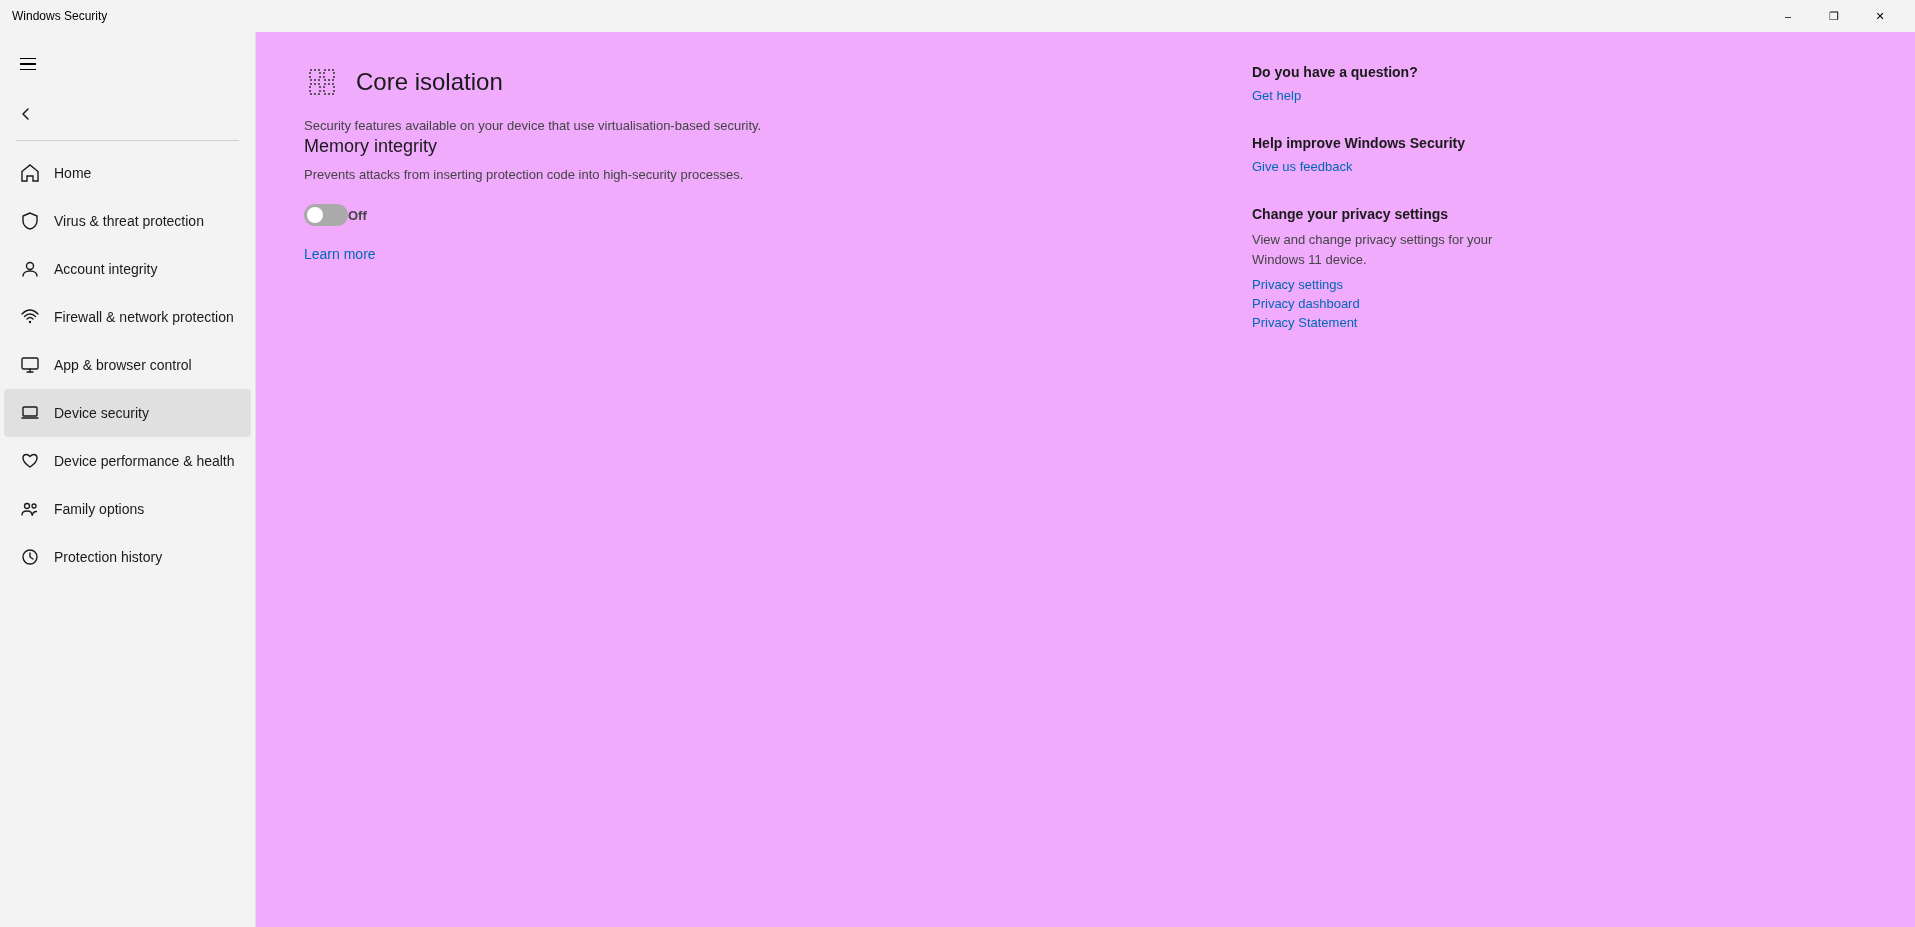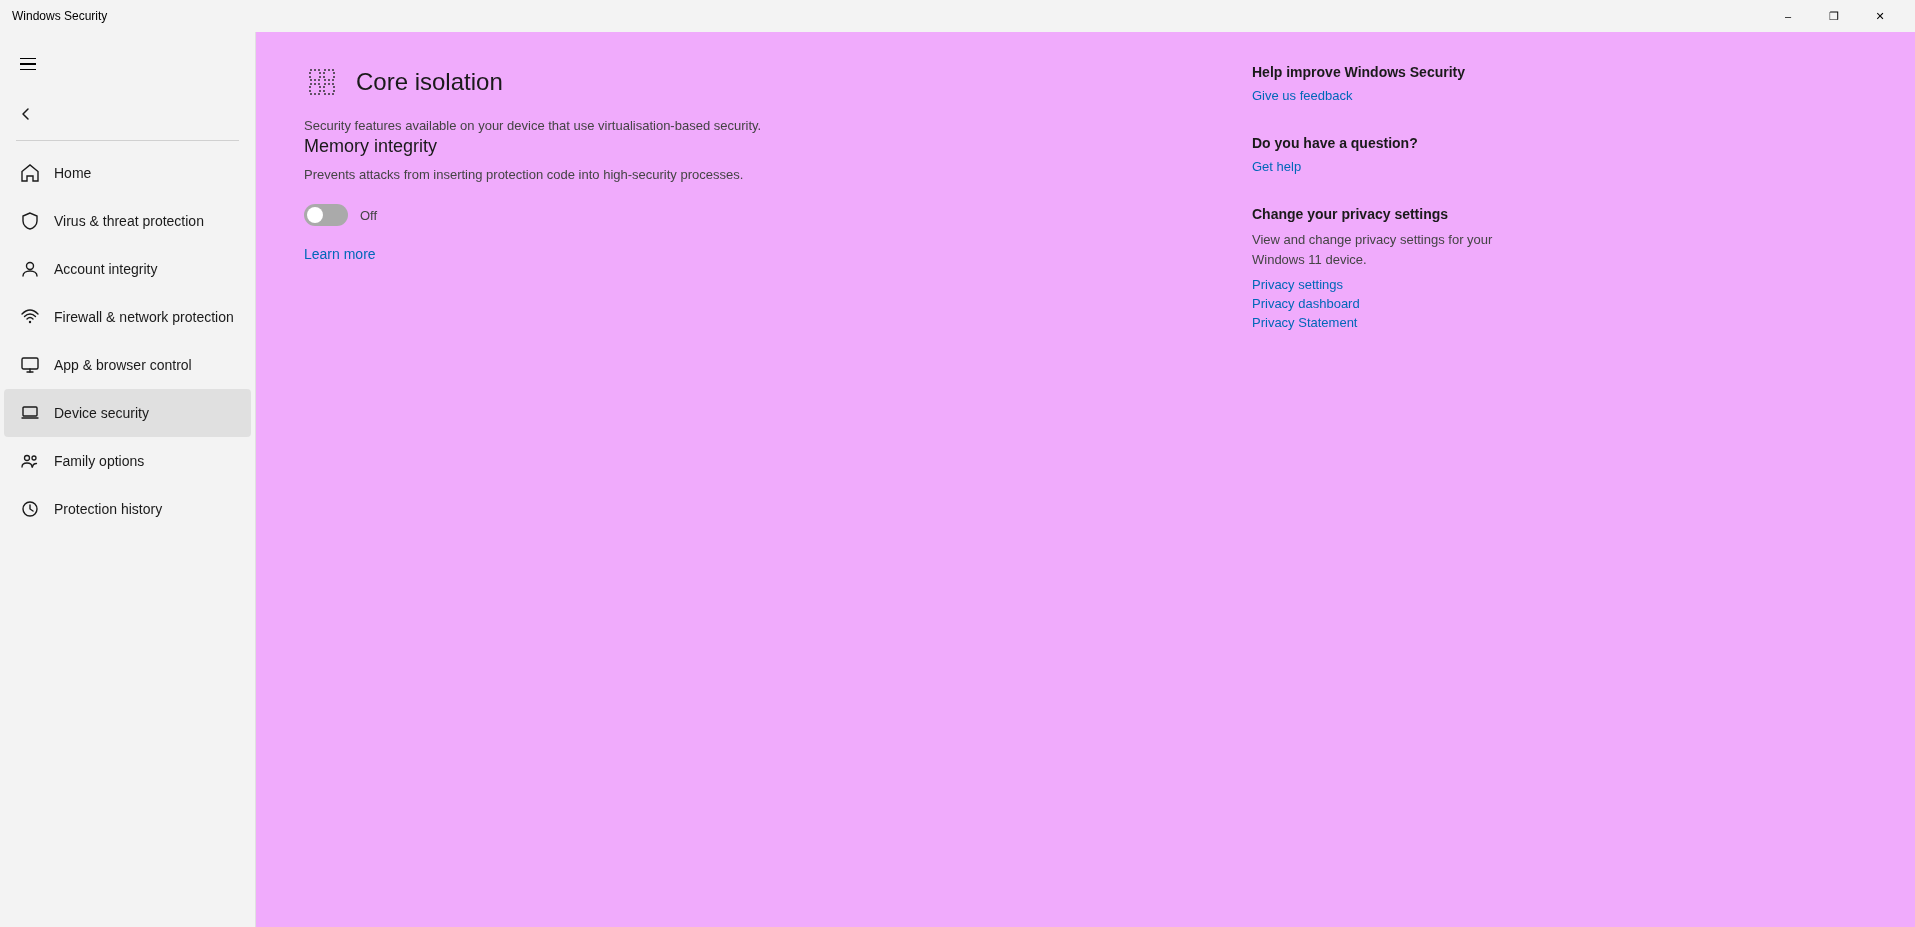--- a/index.html
+++ b/index.html
@@ -185,22 +185,22 @@
       font-size: 13px;
       color: #444;
       margin-bottom: 20px;
       line-height: 1.5;
     }
 
     
     .toggle-row {
       display: flex;
       align-items: center;
-      gap: 12px;
       margin-bottom: 20px;
+      font-weight: bold;
     }
 
     .toggle-track {
       width: 44px;
       height: 22px;
       background: #aaa;
       border-radius: 11px;
       position: relative;
       cursor: pointer;
       flex-shrink: 0;
@@ -354,20 +354,28 @@
       <div class="sidebar-item active">
         <span class="sidebar-item-icon">
           <svg width="18" height="18" viewBox="0 0 18 18" fill="none">
             <rect x="2" y="3" width="14" height="9" rx="1" stroke="#1a1a1a" stroke-width="1.4" fill="none"></rect>
             <path d="M1 14H17" stroke="#1a1a1a" stroke-width="1.4" stroke-linecap="round"></path>
           </svg>
         </span>
         <span class="sidebar-item-label">Device security</span>
       </div>
 
+      <div class="sidebar-item">
+        <span class="sidebar-item-icon">
+          <svg width="18" height="18" viewBox="0 0 18 18" fill="none">
+            <path d="M9 15C9 15 2 10.5 2 6C2 4 3.5 2.5 5.5 2.5C7 2.5 8 3.5 9 4.5C10 3.5 11 2.5 12.5 2.5C14.5 2.5 16 4 16 6C16 10.5 9 15 9 15Z" stroke="#1a1a1a" stroke-width="1.4" fill="none"></path>
+          </svg>
+        </span>
+        <span class="sidebar-item-label">Device performance &amp; health</span>
+      </div>
 
       <div class="sidebar-item">
         <span class="sidebar-item-icon">
           <svg width="18" height="18" viewBox="0 0 18 18" fill="none">
             <circle cx="6" cy="6" r="2.5" stroke="#1a1a1a" stroke-width="1.3" fill="none"></circle>
             <path d="M1 15C1 12.5 3.2 11 6 11C8.8 11 11 12.5 11 15" stroke="#1a1a1a" stroke-width="1.3" stroke-linecap="round" fill="none"></path>
             <circle cx="13" cy="6" r="2" stroke="#1a1a1a" stroke-width="1.3" fill="none"></circle>
             <path d="M11.5 15C11.7 13 13 11.5 15.5 11.5" stroke="#1a1a1a" stroke-width="1.3" stroke-linecap="round" fill="none"></path>
           </svg>
         </span>
@@ -416,27 +424,27 @@
         </div>
         <span class="toggle-label">Off</span>
       </div>
 
       <a class="learn-more-link" href="#">Learn more</a>
     </div>
 
     <div class="content-right">
 
       <div class="right-section">
+        <div class="right-section-label">Do you have a question?</div>
+        <a class="right-link" href="#">Get help</a>
+      </div>
+
+      <div class="right-section">
         <div class="right-section-label">Help improve Windows Security</div>
         <a class="right-link" href="#">Give us feedback</a>
-      </div>
-
-      <div class="right-section">
-        <div class="right-section-label">Do you have a question?</div>
-        <a class="right-link" href="#">Get help</a>
       </div>
 
       <div class="right-section">
         <div class="right-section-label">Change your privacy settings</div>
         <p class="right-section-desc">View and change privacy settings for your Windows 11 device.</p>
         <a class="right-link" href="#">Privacy settings</a>
         <a class="right-link" href="#">Privacy dashboard</a>
         <a class="right-link" href="#">Privacy Statement</a>
       </div>
 

